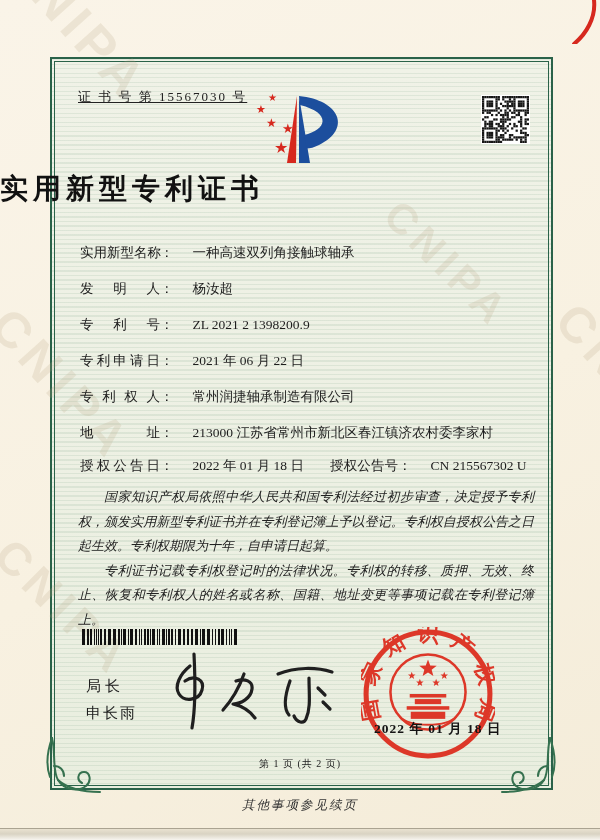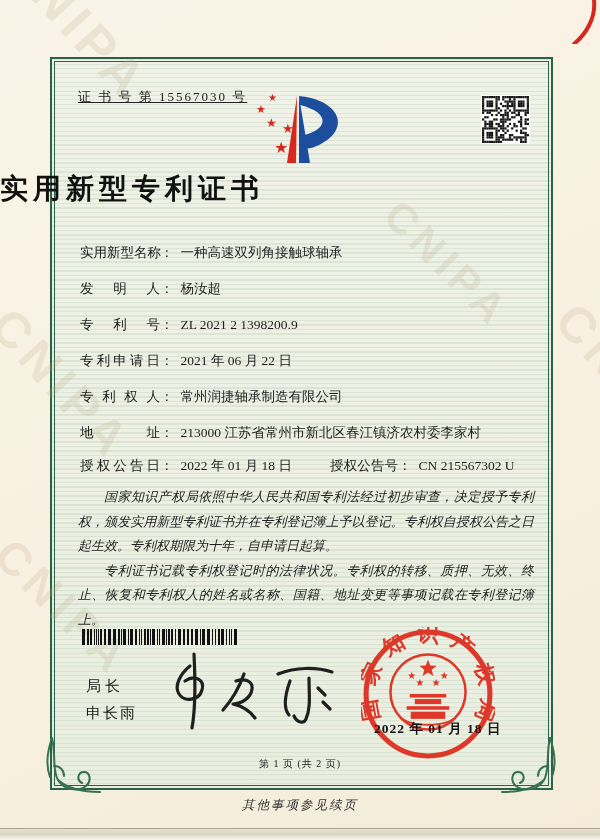--- a/index.html
+++ b/index.html
@@ -29,21 +29,21 @@
   .logo { left:238px; top:84px; width:132px; height:86px; }
   .logo svg { position:absolute; left:0; top:0; }
   .logo .star { position:absolute; color:#d6281e; line-height:1; }
   
   .qr { left:481px; top:95px; width:49px; height:49px; background:#fff; padding:1px; }
   .title { left:0; right:0; top:170px; text-align:left; font-size:28px; font-weight:700; letter-spacing:5px; color:#111; }
   
   .row { left:80px; font-size:13.5px; color:#1d1d1d; white-space:nowrap; line-height:20px; }
   .row .lab { display:inline-block; width:80px; text-align:justify; text-align-last:justify; vertical-align:bottom; }
   .row .col { display:inline-block; }
-  .row .val { margin-left:7px; }
+  .row .val { margin-left:19px; }
   .grant-no { position:absolute; left:250px; top:0; }
   .grant-no .lab { width:68px; }
   
   .pars { left:78px; top:485px; width:456px; font-size:13px; line-height:24.5px;
           color:#222; text-align:justify; font-style:italic; }
   .pars p { text-indent:2em; }
   .barcode { left:80px; top:629px; width:164px; height:16px; }
   .officer-title { left:86px; top:677px; font-size:15px; letter-spacing:4px; color:#1a1a1a; }
   .officer-name  { left:86px; top:704px; font-size:15px; letter-spacing:2px; color:#1a1a1a; }
   .sig { left:152px; top:650px; width:212px; height:82px; }

